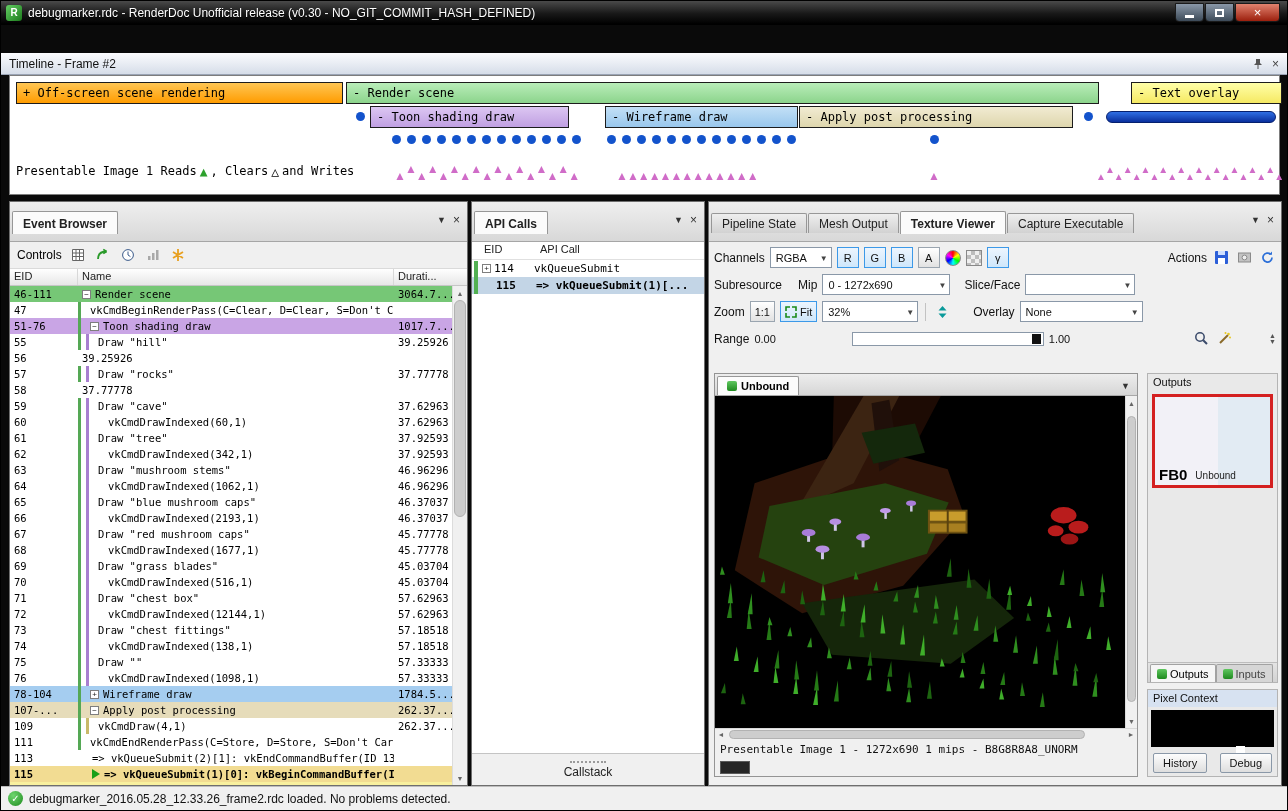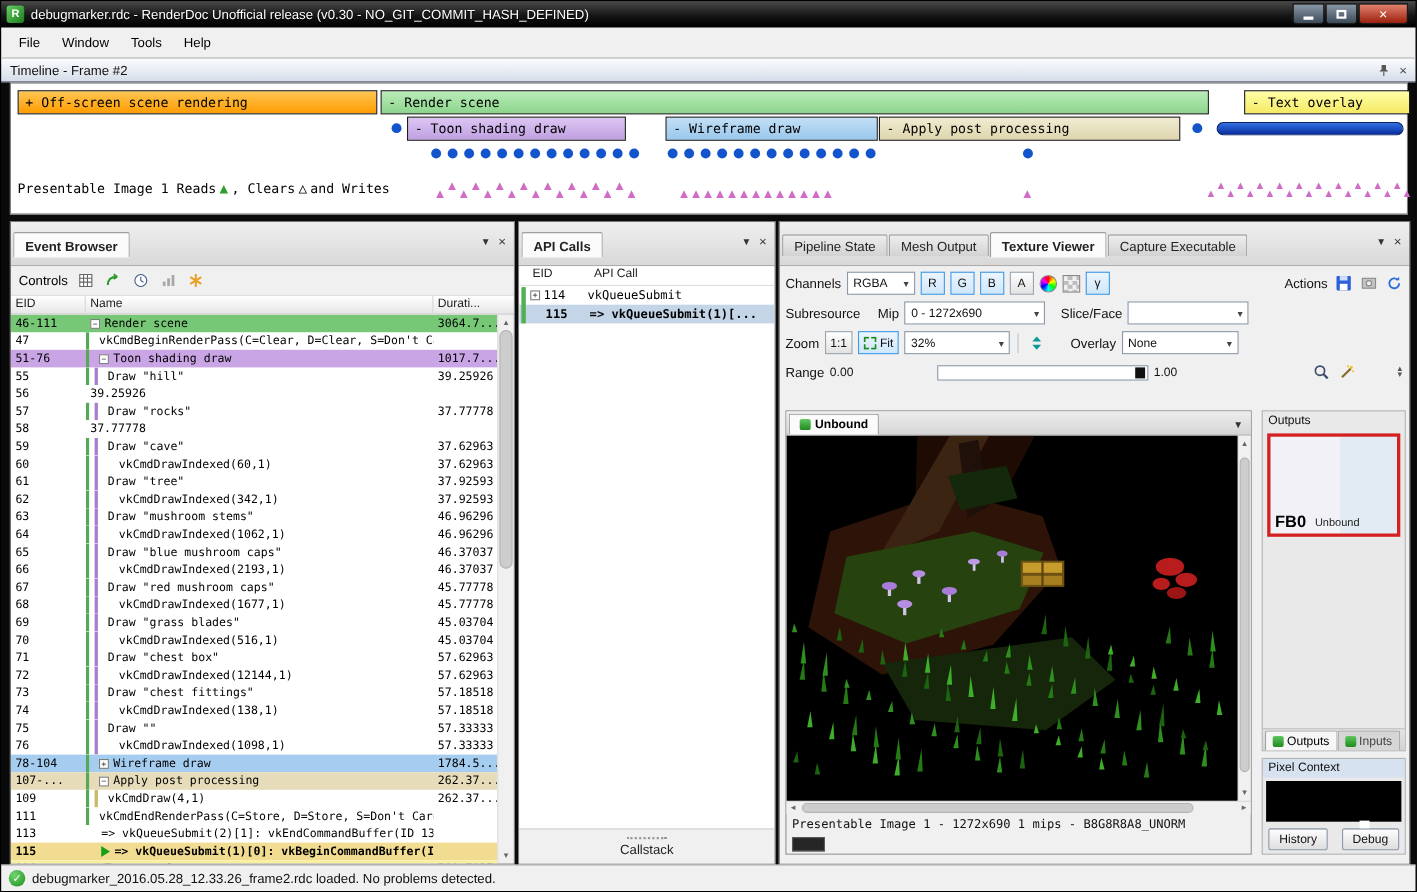--- a/index.html
+++ b/index.html
@@ -159,26 +159,20 @@
         </span>
       <span class="win-btn">
           <span class="glyph-max"></span>
         </span>
       <span class="win-btn close">
           <span>×</span>
         </span>
     </span>
   </div>
 
-  <div class="menubar">
-    <span class="menu-item">File</span>
-    <span class="menu-item">Window</span>
-    <span class="menu-item">Tools</span>
-    <span class="menu-item">Help</span>
-  </div>
 
   <div class="timeline">
     <div class="tl-header">
       <span>Timeline - Frame #2</span>
       <span class="tl-hbtns">
         <svg width="12" height="12">
             <path d="M4 1h4v4l2 2H2l2-2z" fill="#555"></path>
             <line x1="6" y1="7" x2="6" y2="11" stroke="#555"></line>
           </svg>
         <span style="font-size:12px">×</span>
@@ -776,21 +770,21 @@
                 <span class="arrow">▼</span>
               </span>
             <span class="vsep"></span>
             <span class="tool-icon">
                 <svg width="13" height="14">
                   <path d="M6.5 1l4 4.5h-8zM6.5 13l-4-4.5h8z" fill="#0a9a9a"></path>
                 </svg>
               </span>
             <span style="width:12px"></span>
             <span>Overlay</span>
-            <span class="combo" style="width:106px">
+            <span class="combo" style="width:123px">
                 <span>None</span>
                 <span class="arrow">▼</span>
               </span>
           </div>
           <div class="tv-row">
             <span>Range</span>
             <span style="font-size:11px">0.00</span>
             <span style="width:66px"></span>
             <div class="range-track">
                 <div class="range-handle"></div>

